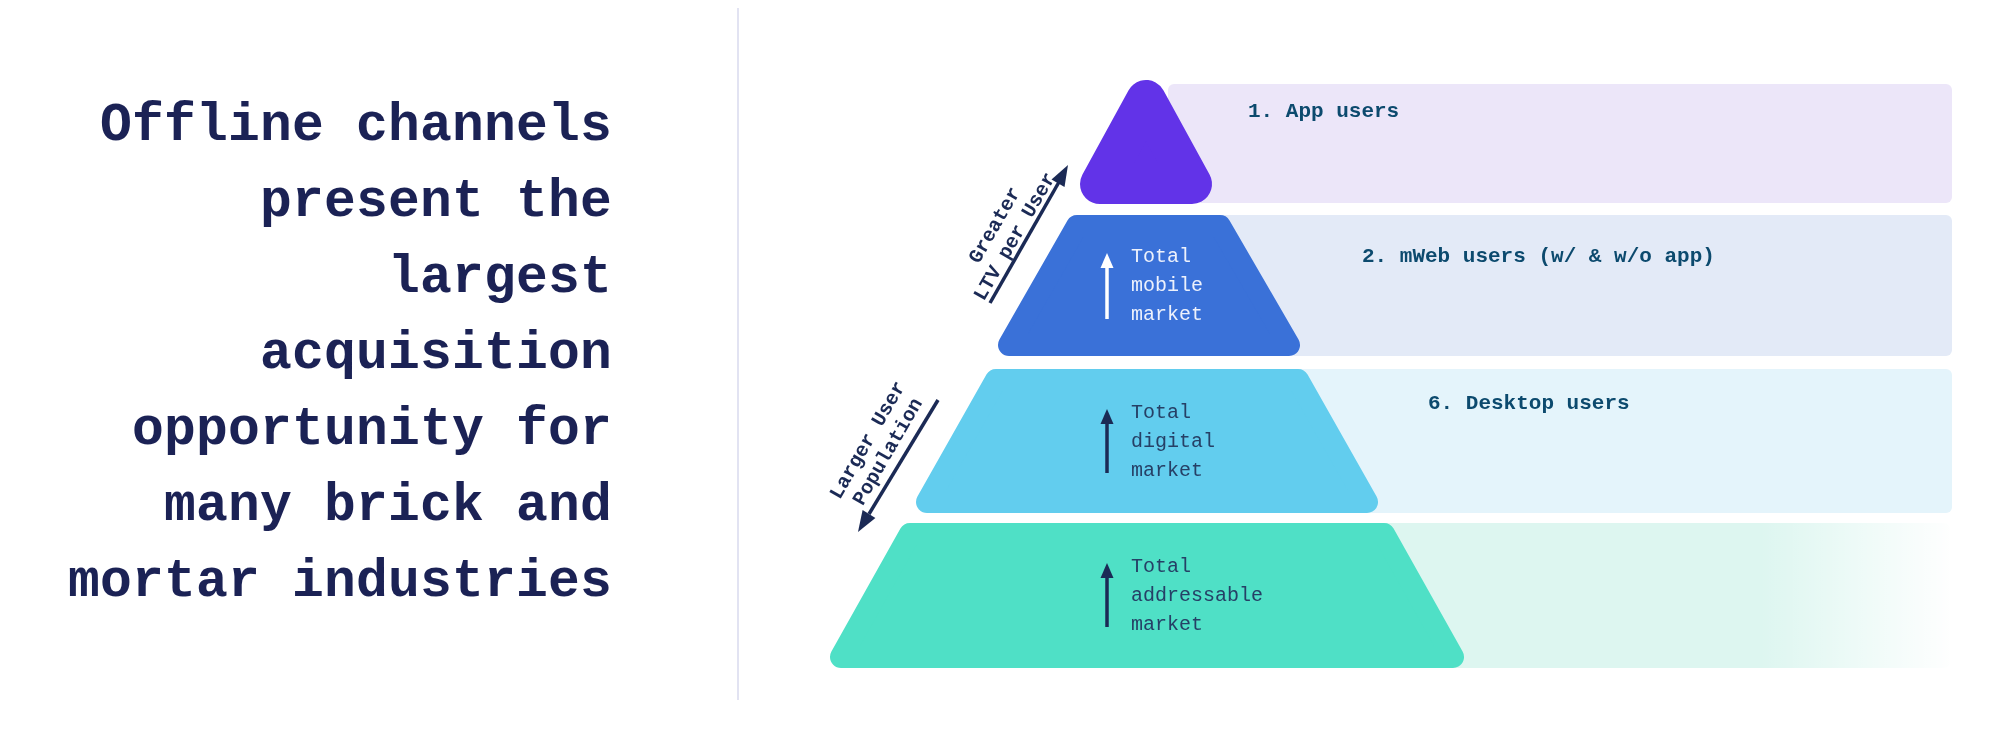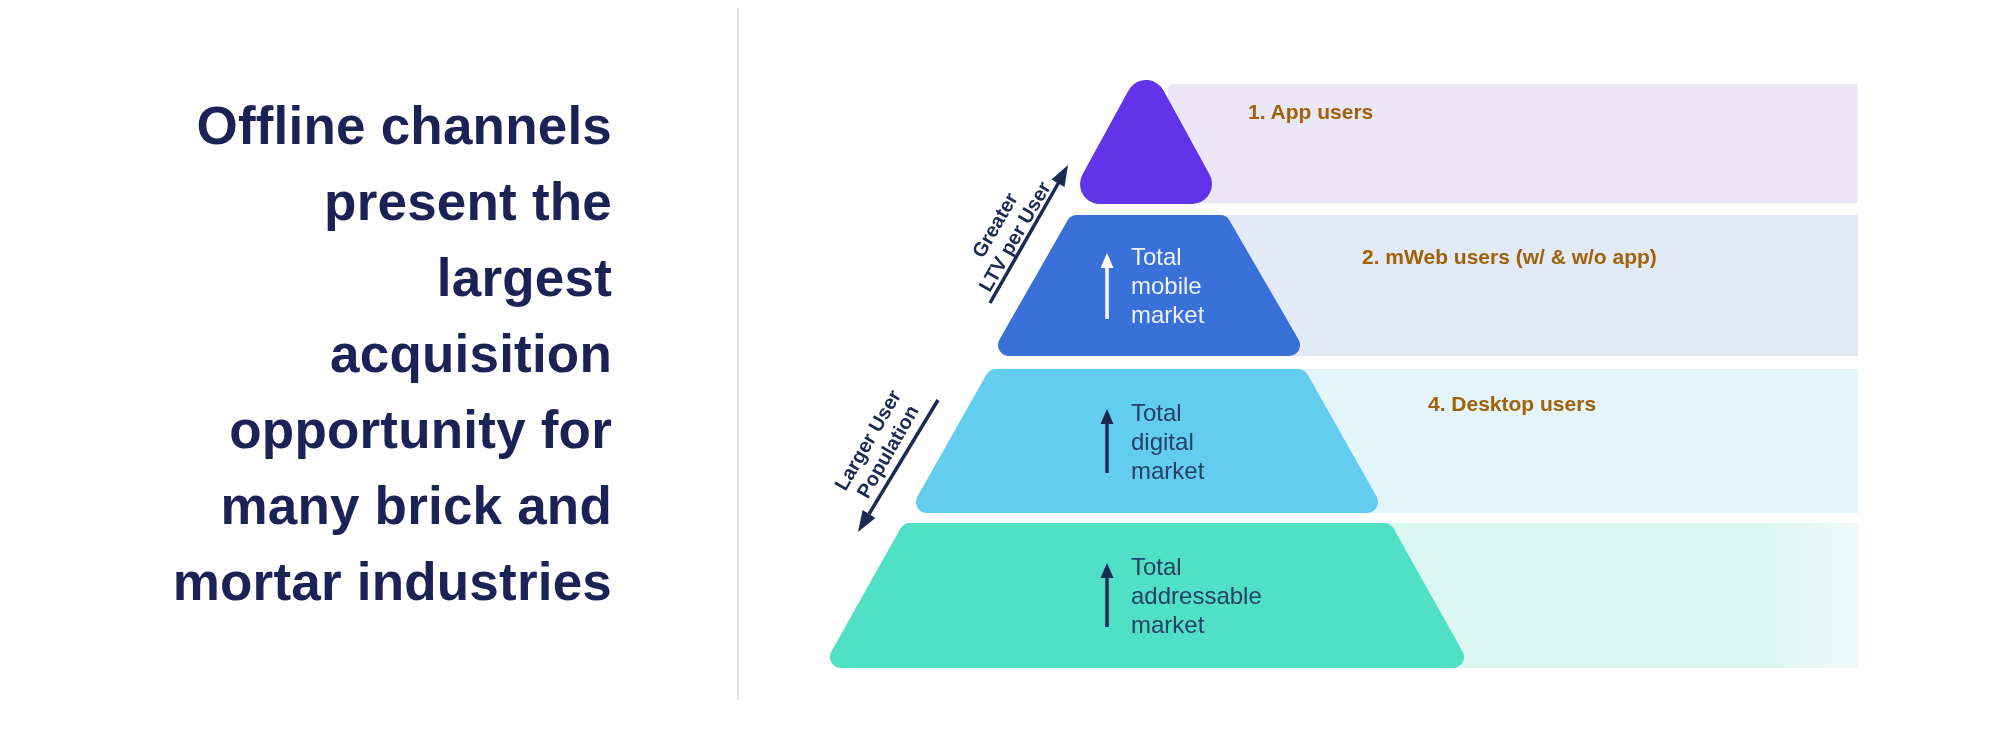--- a/index.html
+++ b/index.html
@@ -1,36 +1,36 @@
 <!DOCTYPE html>
 <html><head>
 <meta charset="utf-8">
 <style>
   html,body{margin:0;padding:0;background:#ffffff;}
   #canvas{
-    position:relative;width:1858px;height:752px;overflow:hidden;background:#ffffff;
-    font-family:Liberation Sans, sans-serif;
+    position:relative;width:1999px;height:752px;overflow:hidden;background:#ffffff;
+    font-family:Liberation Mono, monospace;
   }
   .heading{
     position:absolute;left:40px;top:88px;width:572px;
     text-align:right;white-space:pre-line;
     font-size:53px;line-height:76px;font-weight:700;
     color:#1b2255;letter-spacing:0.2px;
   }
   .divider{
     position:absolute;left:737px;top:8px;width:2px;height:692px;
     background:#e2e3f2;
   }
   svg.layer{position:absolute;left:0;top:0;}
   .band-label{
-    position:absolute;font-size:21px;font-weight:700;color:#a16207;
+    position:absolute;font-size:21px;font-weight:700;color:#0c4a6e;
     white-space:nowrap;z-index:3;
   }
   .inner-label{
-    position:absolute;font-size:24px;line-height:29px;font-weight:400;
+    position:absolute;font-size:20px;line-height:29px;font-weight:400;
     white-space:pre-line;z-index:3;width:180px;
   }
   .inner-light{color:#edf1fc;}
   .inner-dark{color:#264066;}
   .axis-label{
     position:absolute;font-size:20px;line-height:23px;font-weight:700;color:#1b2a55;
     white-space:pre-line;text-align:center;z-index:3;
     transform:rotate(-60deg);
   }
   #ltv-label{left:925px;top:208px;width:160px;}
@@ -88,21 +88,21 @@
       <polygon points="1107,409 1100.5,424 1113.5,424" fill="#1b2a55"></polygon>
     </g>
     <g>
       <line x1="1107" y1="627" x2="1107" y2="576" stroke-width="3.5" stroke="#1b2a55"></line>
       <polygon points="1107,563 1100.5,578 1113.5,578" fill="#1b2a55"></polygon>
     </g>
   </svg>
 
   <div class="band-label" style="left:1248px;top:100px;">1. App users</div>
   <div class="band-label" style="left:1330px;top:245px;margin-left:32px;">2. mWeb users (w/ &amp; w/o app)</div>
-  <div class="band-label" style="left:1428px;top:392px;">4. Desktop users</div>
+  <div class="band-label" style="left:1428px;top:392px;">6. Desktop users</div>
 
   <div class="inner-label inner-light" style="left:1131px;top:242px;">Total
 mobile
 market</div>
   <div class="inner-label inner-dark" style="left:1131px;top:398px;">Total
 digital
 market</div>
   <div class="inner-label inner-dark" style="left:1131px;top:552px;">Total
 addressable
 market</div>

